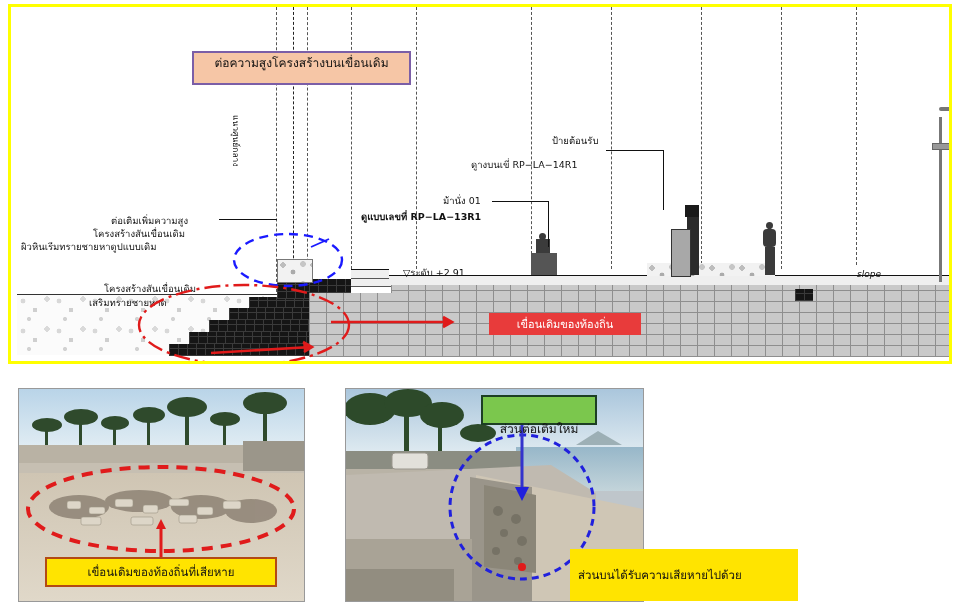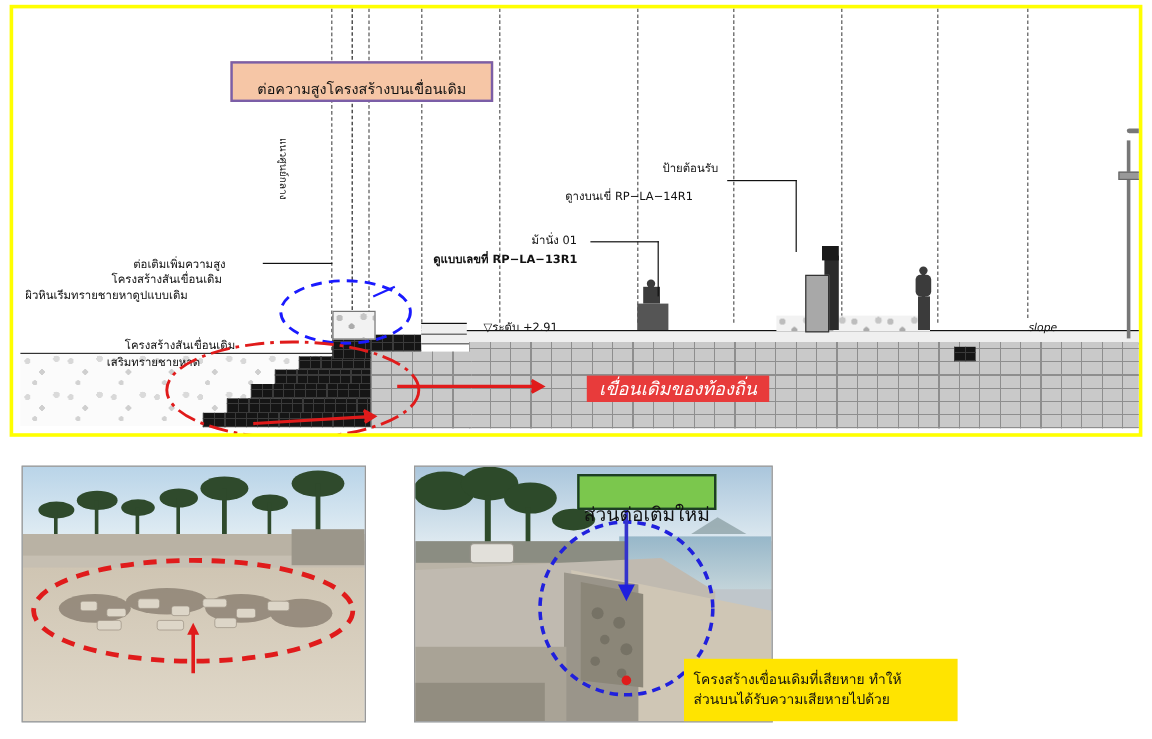--- a/index.html
+++ b/index.html
@@ -48,26 +48,26 @@
 
   .person{position:absolute;background:#3b3b3b;}
 
   .callout-line{position:absolute;background:#111;}
 
   .lbl{position:absolute;font-size:9px;color:#111;white-space:nowrap;line-height:11px;}
   .lbl-th{font-size:9.5px;}
 
   .titlebox{position:absolute;left:181px;top:44px;width:215px;height:30px;
             background:#f6c6a6;border:2px solid #7b5ea7;display:flex;
-            align-items:flex-end;justify-content:center;}
+            align-items:flex-start;justify-content:center;}
   .titlebox span{font-size:12px;color:#111;}
 
   .redbox{position:absolute;left:478px;top:306px;width:152px;height:22px;
           background:#e83b3b;display:flex;align-items:center;justify-content:center;}
-  .redbox span{font-size:15px;color:#ffffff;font-style:italic;}
+  .redbox span{font-size:11px;color:#ffffff;}
 
   .vert-lbl{position:absolute;left:232px;top:108px;width:90px;height:12px;
             transform:rotate(90deg);transform-origin:0 0;font-size:8.5px;color:#111;
             white-space:nowrap;}
 
   .lvl{position:absolute;left:392px;top:258px;font-size:9.5px;color:#111;white-space:nowrap;}
 
   .slope{position:absolute;left:846px;top:262px;font-size:9px;color:#111;font-style:italic;}
 
   svg.overlay{position:absolute;left:0;top:0;width:944px;height:360px;pointer-events:none;}
@@ -77,21 +77,21 @@
   #photo-left{left:18px;top:388px;width:285px;height:212px;}
   #photo-right{left:345px;top:388px;width:297px;height:212px;}
 
   .cap-yellow{position:absolute;background:#ffe400;border:2px solid #b34a14;
               display:flex;align-items:center;justify-content:center;padding:2px 6px;
               box-sizing:border-box;}
   .cap-yellow span{font-size:11.5px;color:#111;line-height:15px;text-align:left;}
 
   .cap-green{position:absolute;background:#7bc74d;border:2px solid #1d3f24;
              display:flex;align-items:center;justify-content:center;}
-  .cap-green span{font-size:16px;color:#111;margin-top:36px;}
+  .cap-green span{font-size:12px;color:#111;margin-top:36px;}
 
   .cap-yellow2{position:absolute;left:570px;top:549px;width:228px;height:52px;
                background:#ffe400;display:flex;flex-direction:column;
                justify-content:center;padding:3px 8px;box-sizing:border-box;}
   .cap-yellow2 span{font-size:11.5px;color:#111;line-height:17px;display:block;}
 </style>
 </head>
 <body>
 
 <div id="drawing">
@@ -244,20 +244,23 @@
       <rect x="178" y="118" width="16" height="8" rx="2"></rect>
       <rect x="204" y="112" width="18" height="8" rx="2"></rect>
       <rect x="62" y="128" width="20" height="8" rx="2"></rect>
       <rect x="112" y="128" width="22" height="8" rx="2"></rect>
       <rect x="160" y="126" width="18" height="8" rx="2"></rect>
     </g>
     <ellipse cx="142" cy="120" rx="133" ry="42" fill="none" stroke="#e01b1b" stroke-width="4" stroke-dasharray="11 8"></ellipse>
     <line x1="142" y1="138" x2="142" y2="172" stroke="#e01b1b" stroke-width="3"></line>
     <polygon points="137,140 147,140 142,130" fill="#e01b1b"></polygon>
   </svg>
+  <div class="cap-yellow" style="left:26px;top:168px;width:232px;height:30px;">
+    <span>เขื่อนเดิมของท้องถิ่นที่เสียหาย</span>
+  </div>
 </div>
 
 <div class="photo" id="photo-right">
   <svg viewBox="0 0 297 212" width="297" height="212">
     <defs>
       <linearGradient id="skyR" x1="0" y1="0" x2="0" y2="1">
         <stop offset="0" stop-color="#aac6dc"></stop>
           <stop offset="1" stop-color="#dde9f0"></stop>
       </linearGradient>
       <linearGradient id="seaR" x1="0" y1="0" x2="0" y2="1">
@@ -297,15 +300,14 @@
     <line x1="176" y1="10" x2="176" y2="100" stroke="#3333cc" stroke-width="3"></line>
     <polygon points="169,98 183,98 176,112" fill="#2020dd"></polygon>
     <circle cx="176" cy="178" r="4" fill="#e01b1b"></circle>
   </svg>
   <div class="cap-green" style="left:135px;top:6px;width:112px;height:26px;">
     <span>ส่วนต่อเติมใหม่</span>
   </div>
 </div>
 
 <div class="cap-yellow2">
-  <span>โครงสร้างเขื่อนเดิมที่เสียหาย ทำให้</span>
   <span>ส่วนบนได้รับความเสียหายไปด้วย</span>
 </div>
 
 </body></html>

